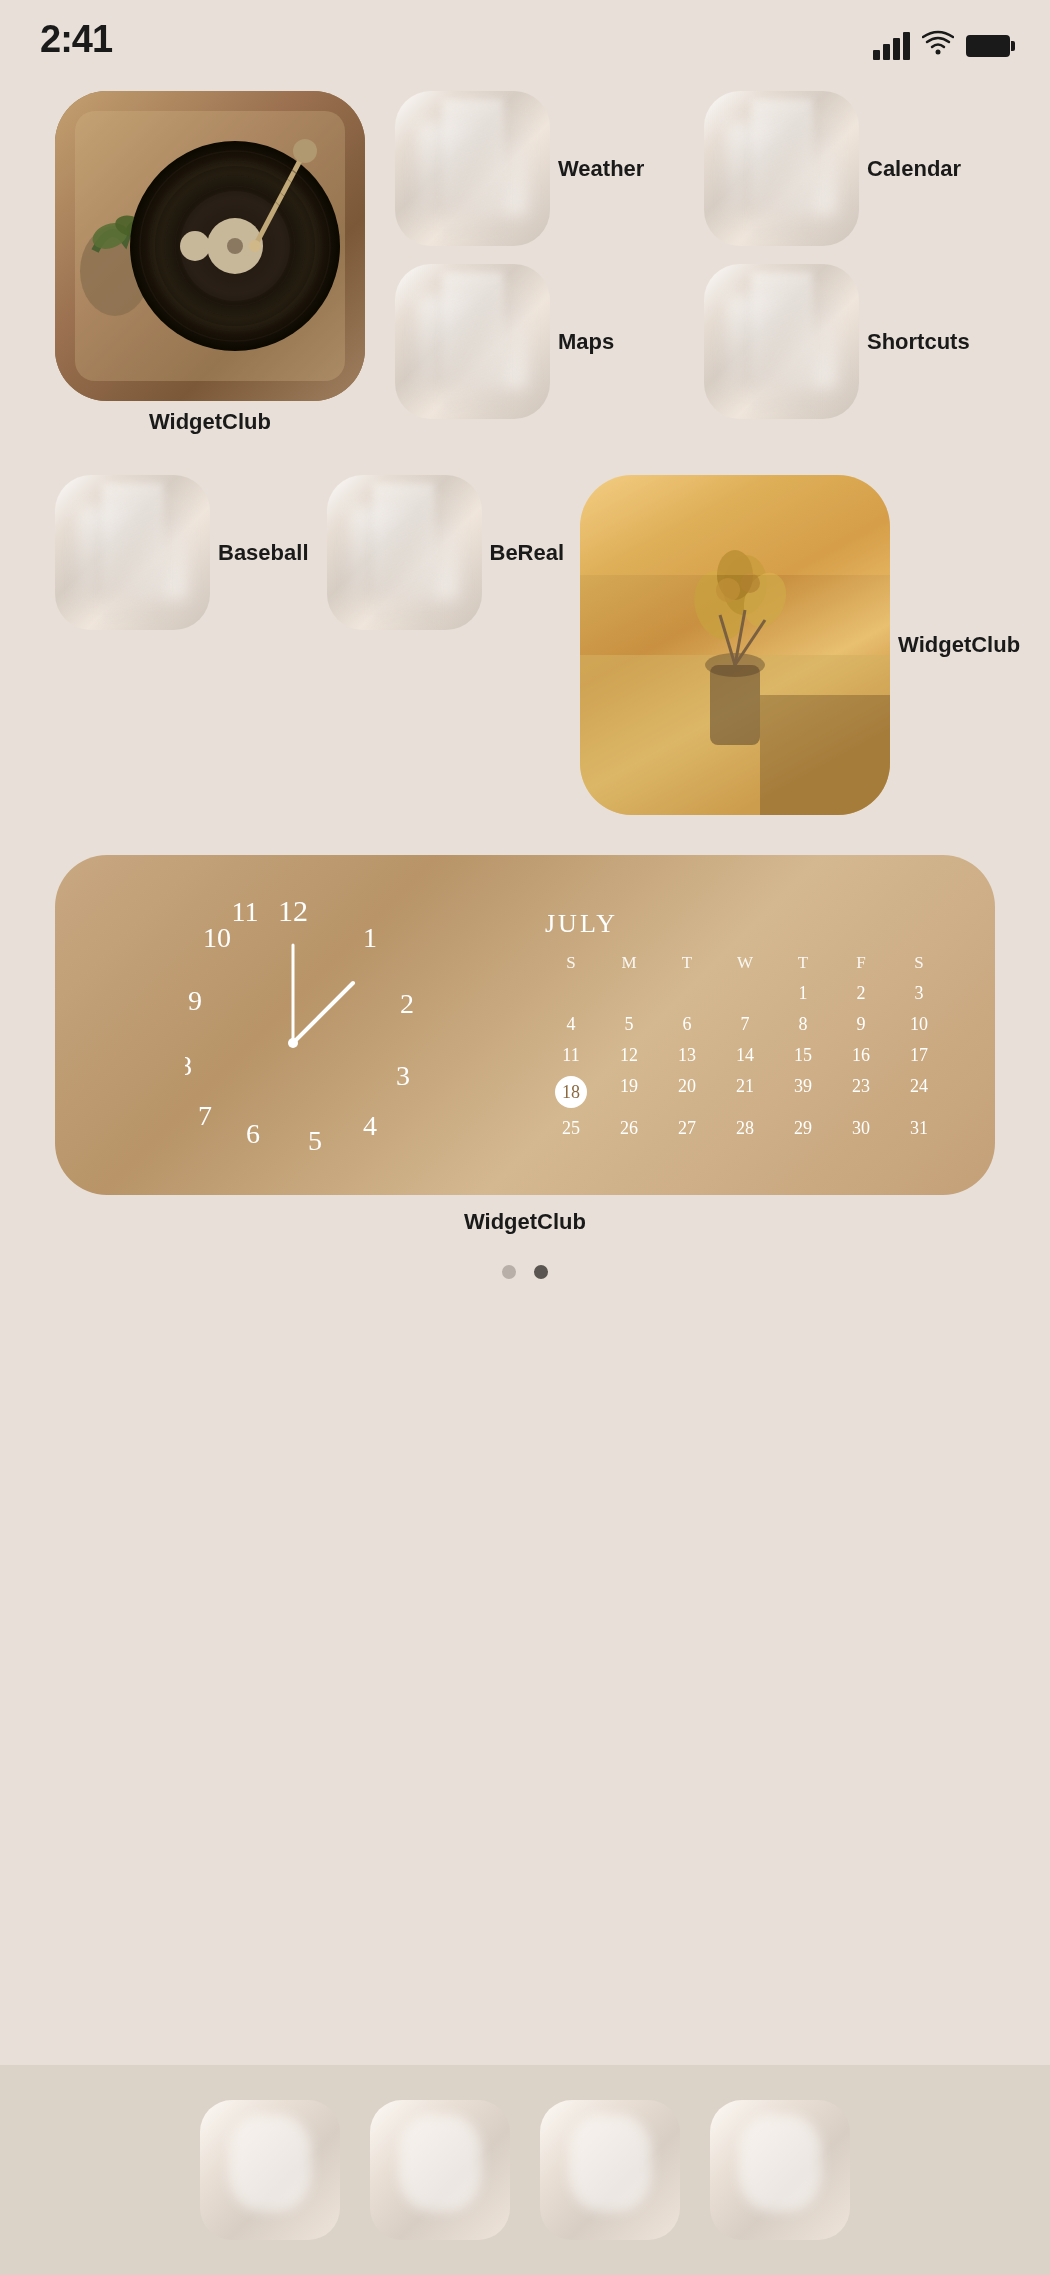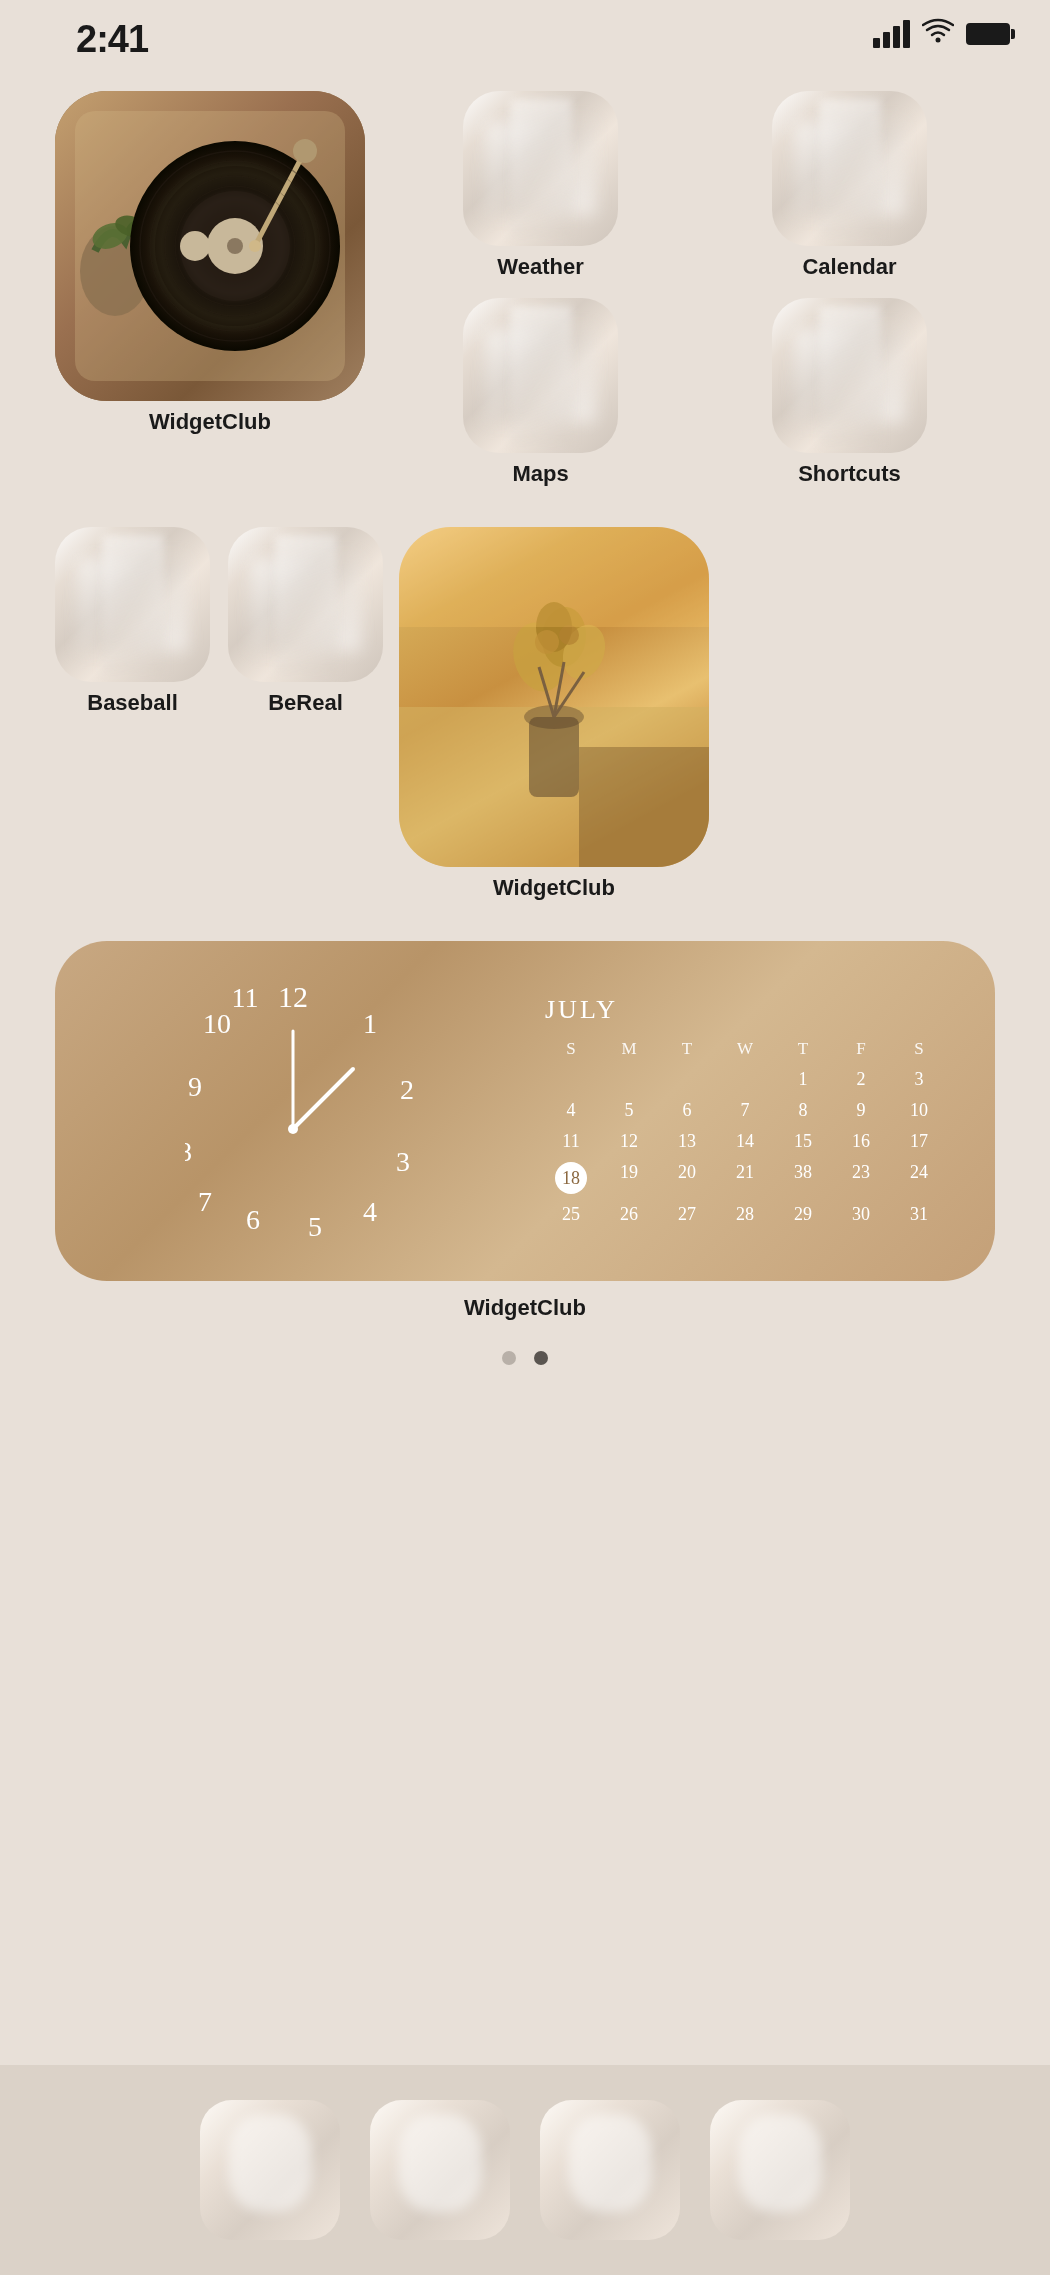--- a/index.html
+++ b/index.html
@@ -10,25 +10,24 @@
       background-color: #e8e0d8;
       font-family: -apple-system, 'SF Pro Display', 'Helvetica Neue', sans-serif;
       overflow: hidden;
       position: relative;
     }
 
     
     .status-bar {
       display: flex;
       justify-content: space-between;
-      align-items: flex-start;
+      align-items: flex-end;
       padding: 18px 40px 10px 40px;
       position: relative;
       z-index: 10;
-      margin-left: 36px;
     }
     .status-time {
       font-size: 38px;
       font-weight: 600;
       color: #1a1a1a;
       letter-spacing: -1px;
     }
     .status-icons {
       display: flex;
       align-items: center;
@@ -123,21 +122,21 @@
 
     .small-grid {
       flex: 1;
       display: grid;
       grid-template-columns: 1fr 1fr;
       gap: 18px;
     }
 
     .app-cell {
       display: flex;
-      flex-direction: column;
+      flex-direction: row;
       align-items: center;
       gap: 8px;
     }
 
     .app-icon-small {
       width: 155px;
       height: 155px;
       border-radius: 36px;
       overflow: hidden;
     }
@@ -609,21 +608,21 @@
           <span class="cal-cell">15</span>
           <span class="cal-cell">16</span>
           <span class="cal-cell">17</span>
 
           <span class="cal-cell">
               <span class="cal-today">18</span>
             </span>
           <span class="cal-cell">19</span>
           <span class="cal-cell">20</span>
           <span class="cal-cell">21</span>
-          <span class="cal-cell">38</span>
+          <span class="cal-cell">39</span>
           <span class="cal-cell">23</span>
           <span class="cal-cell">24</span>
 
           <span class="cal-cell">25</span>
           <span class="cal-cell">26</span>
           <span class="cal-cell">27</span>
           <span class="cal-cell">28</span>
           <span class="cal-cell">29</span>
           <span class="cal-cell">30</span>
           <span class="cal-cell">31</span>

